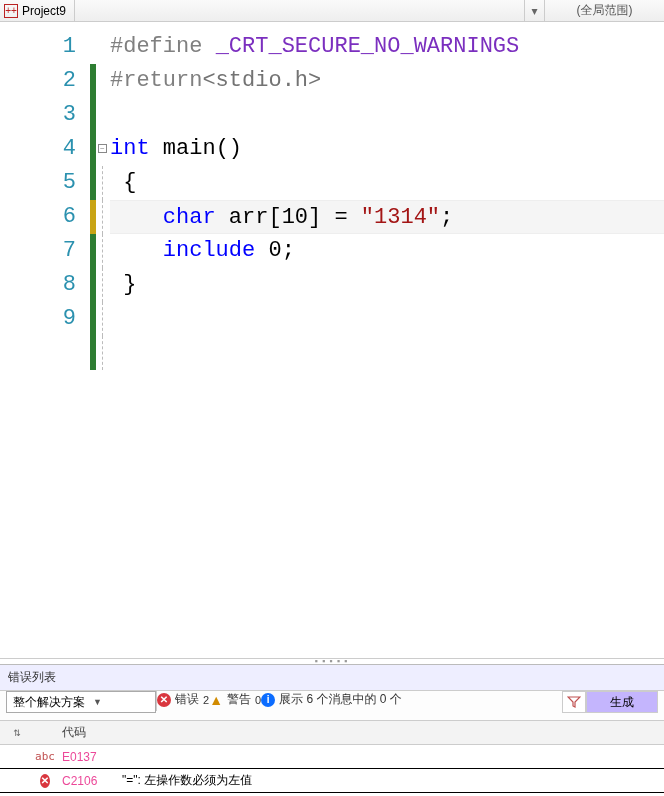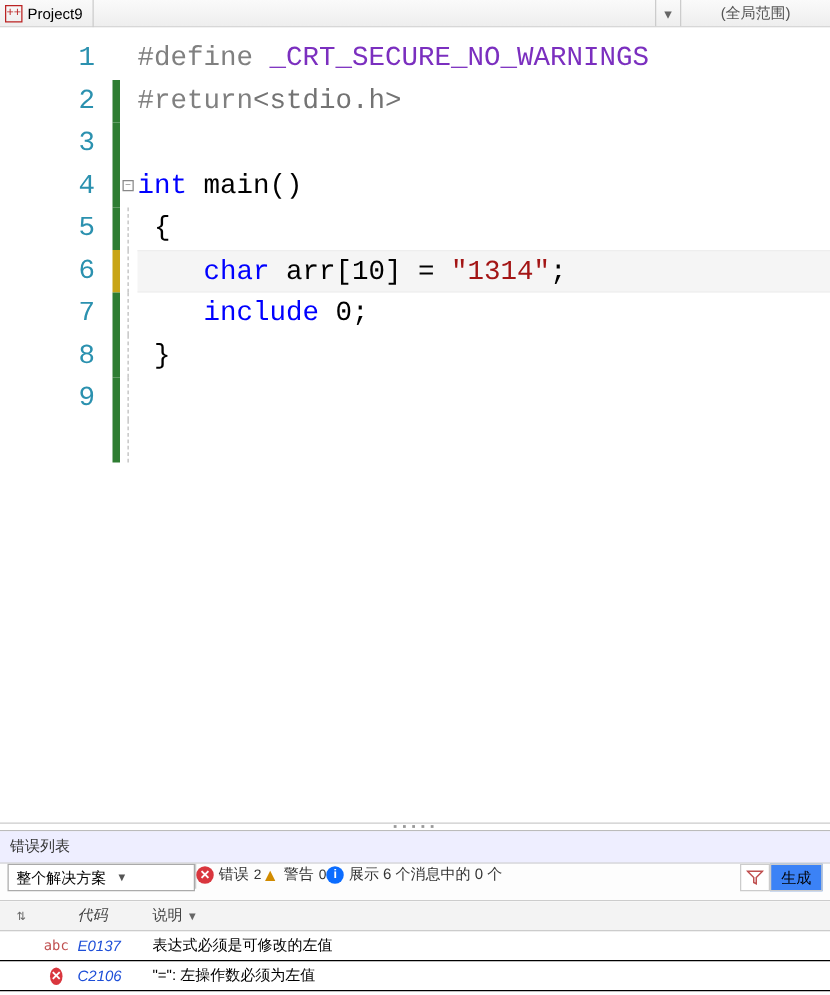--- a/index.html
+++ b/index.html
@@ -136,33 +136,33 @@
   display: inline-flex; align-items: center; justify-content: center;
   color: #fff; font-size: 10px; font-weight: bold;
 }
 .tool-divider { width: 1px; height: 20px; background: #ccc; }
 .tool-btn {
   width: 24px; height: 22px; border: 1px solid #ccc;
   display: flex; align-items: center; justify-content: center;
   background: #fff;
 }
 .build-btn {
-  height: 22px; border: 1px solid #ccc; background: #3b82f6;
-  padding: 0 8px; display: flex; align-items: center;
+  height: 22px; border: 1px solid #ccc; background: #c4b5fd;
+  padding: 0 23px; display: flex; align-items: center;
 }
 .table { flex: 1; background: #fff; overflow: auto; }
 .thead, .trow { display: flex; align-items: center; height: 24px; }
 .thead { border-bottom: 1px solid #ccc; background: #f3f3f3; color: #444; }
 .th, .td { padding: 0 6px; }
 .col-icon { width: 34px; display: flex; justify-content: center; }
 .col-iconb { width: 22px; display: flex; justify-content: center; }
-.col-code { width: 60px; font-style: italic; }
+.col-code { width: 60px; }
 .col-desc { flex: 1; }
 .trow { border-bottom: 1px solid #000000; }
-.code-link { color: #1d4ed8; }
+.code-link { color: #ec4899; }
 .abc-icon { color: #c05050; font-family: Consolas, monospace; font-size: 11px; }
 .sort-arrow { font-size: 9px; color: #666; }
 </style>
 </head>
 <body>
 
 <div class="tab-bar">
   <div class="tab">
     <span class="tab-close-icon">++</span>
     <span>Project9</span>
@@ -272,29 +272,27 @@
       <span>生成</span>
     </div>
   </div>
   <div class="table">
     <div class="thead">
       <div class="th col-icon">
           <span class="sort-arrow">⇅</span>
         </div>
       <div class="th col-iconb"></div>
       <div class="th col-code"><span>代码</span></div>
-      <div class="th col-desc"><span>说明</span> <span class="sort-arrow">▼</span></div>
     </div>
     <div class="trow">
       <div class="td col-icon"></div>
       <div class="td col-iconb">
           <span class="abc-icon">abc</span>
         </div>
       <div class="td col-code code-link">E0137</div>
-      <div class="td col-desc">表达式必须是可修改的左值</div>
     </div>
     <div class="trow">
       <div class="td col-icon"></div>
       <div class="td col-iconb">
           <span class="icon-err">✕</span>
         </div>
       <div class="td col-code code-link">C2106</div>
       <div class="td col-desc">"=": 左操作数必须为左值</div>
     </div>
   </div>

